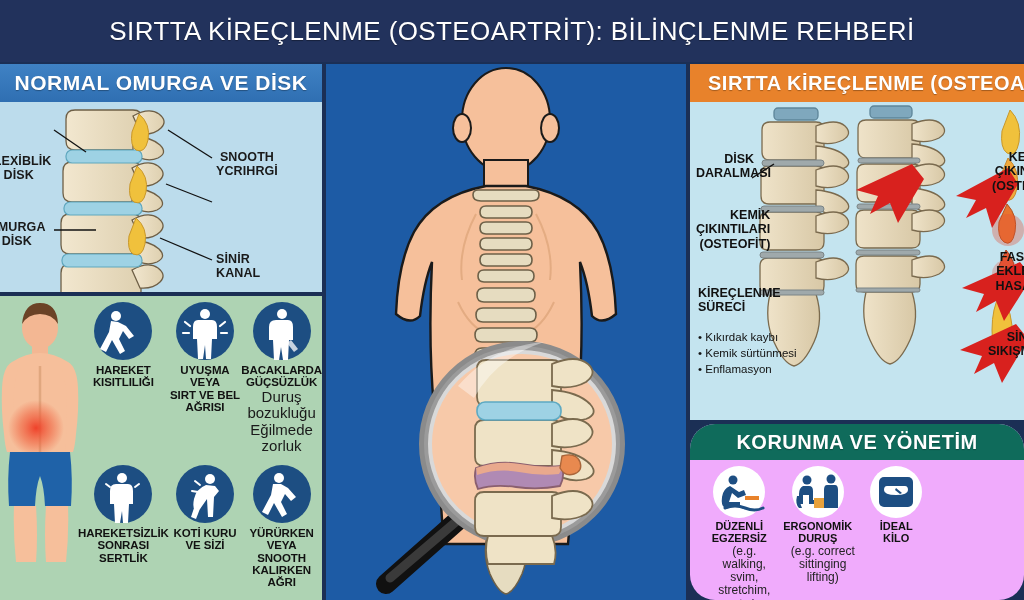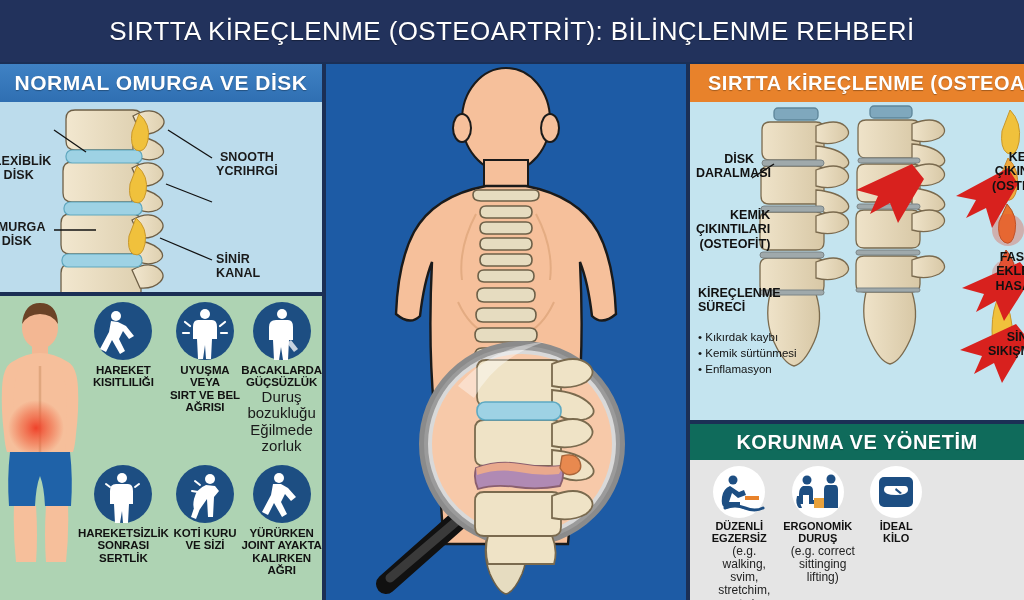--- a/index.html
+++ b/index.html
@@ -63,21 +63,21 @@
   .oa-body { position:relative; width:100%; height:318px; }
   .oa-lbl { position:absolute; font-size:12.5px; font-weight:bold; color:#111;
      line-height:1.14;text-align:right; }
   .proc-t { position:absolute; left:8px; top:184px; font-size:12.5px;
      font-weight:bold; color:#111; line-height:1.12; }
   .proc-l { position:absolute; left:8px; top:228px; font-size:11.5px; color:#111;
      line-height:1.38; list-style:none; }
   .proc-l li:before { content:"• "; }
 
   
-  #p-mgmt { left:690px; top:424px; width:334px; height:176px; background:#e5e5e5; }
+  #p-mgmt { left:690px; top:424px; width:334px; height:176px; background:#f0abfc;border-radius:25px; }
   #p-mgmt .sec-head { height:36px; font-size:20px; background:#0f6b5b; }
   .mg-grid { position:relative; display:grid; grid-template-columns:repeat(4,1fr);
      padding:6px 10px 0; }
   .mg { text-align:center; }
   .mg .circ { width:52px; height:52px; border-radius:50%; background:#ffffff;
      margin:0 auto 3px; position:relative; }
   .mg .cap { font-size:11px; font-weight:bold; color:#111; line-height:1.08; }
   .mg .sub { font-size:12px; font-weight:normal; color:#222; line-height:1.1;margin-left:10px; }
 
   svg { display:block; overflow:visible; }
@@ -272,21 +272,21 @@
         </div>
 
         <div class="sy">
           <div class="circ">
             <svg width="58" height="58" viewBox="0 0 58 58">
               <circle cx="26" cy="13" r="5" fill="#fff"></circle>
               <path d="M28 19 l7 4 l8 9 l-5 4 l-6 -7 l-4 8 l6 12 l-5 3 l-8 -14 l-6 12 l-6 -3 l9 -17 l2 -11 z" fill="#fff"></path>
             </svg>
           </div>
           <div class="cap">YÜRÜRKEN</div>
-          <div class="cap">JOINT AYAKTA KALIRKEN AĞRI</div>
+          <div class="cap">VEYA SNOOTH KALIRKEN AĞRI</div>
         </div>
 
       </div>
     </div>
   </div>
 
   <div class="panel" id="p-center">
     <svg width="360" height="536" viewBox="0 0 360 536">
       <rect width="360" height="536" fill="#1d5ba5"></rect>
 

